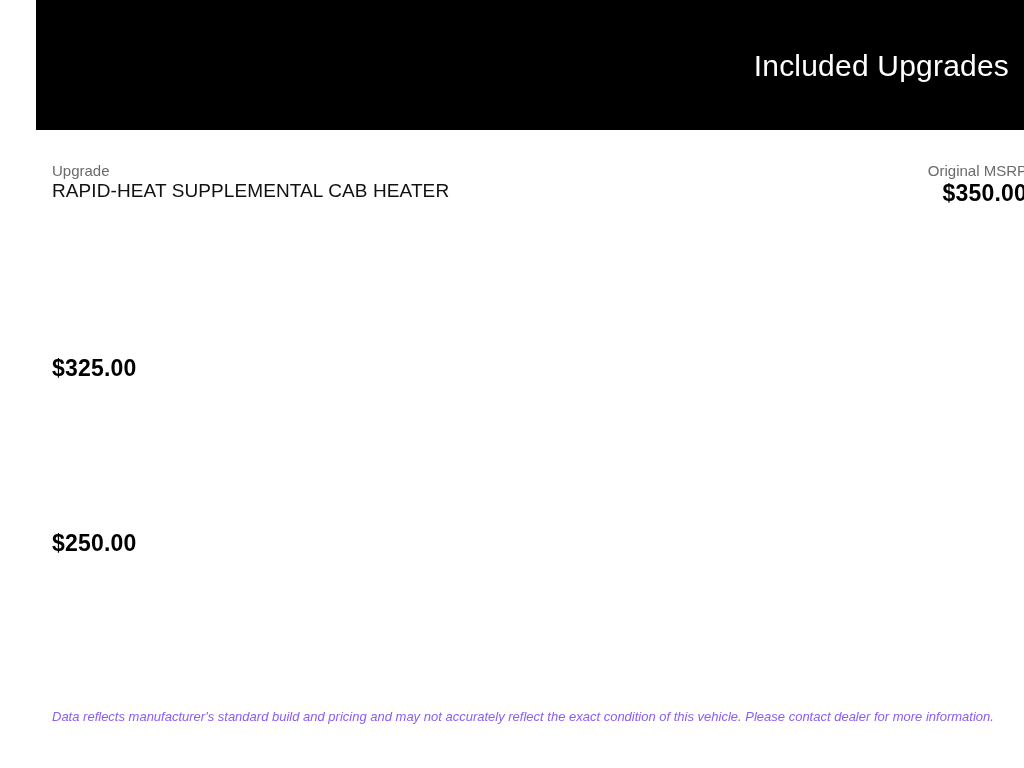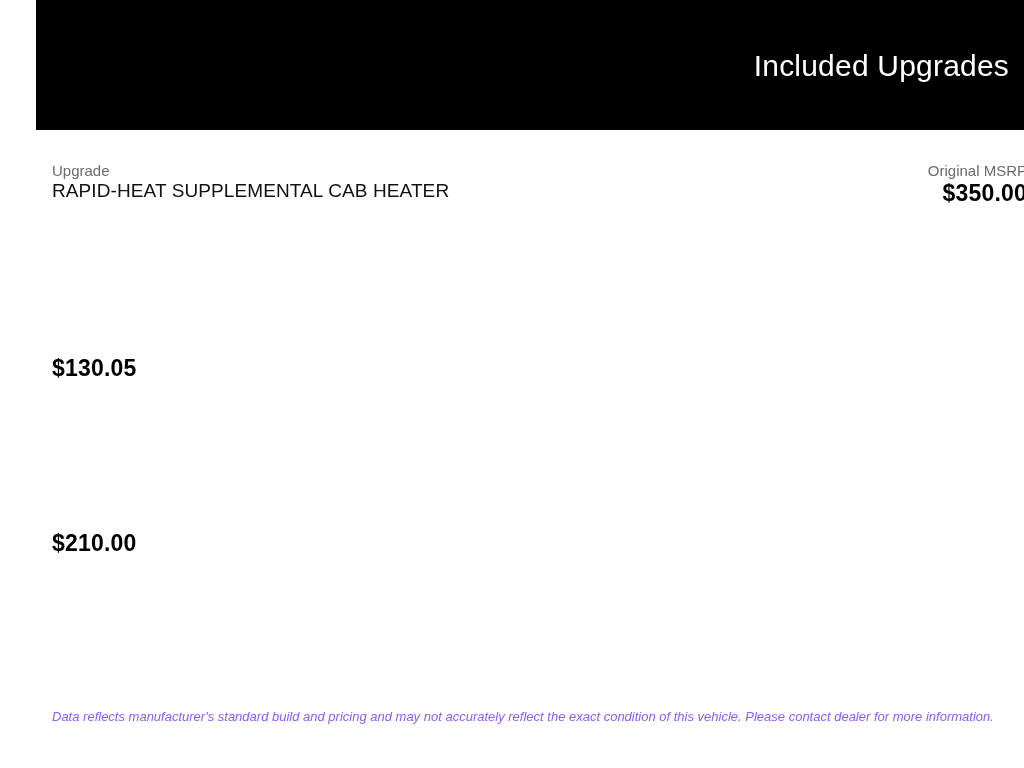--- a/index.html
+++ b/index.html
@@ -89,24 +89,24 @@
       <div>Upgrade</div>
       <div>Original MSRP</div>
     </div>
 
     <div class="upgrade-row">
       <div class="upgrade-name">RAPID-HEAT SUPPLEMENTAL CAB HEATER</div>
       <div class="upgrade-price">$350.00</div>
     </div>
 
     <div class="upgrade-row">
-      <div class="upgrade-price">$130.05</div>
+      <div class="upgrade-price">$325.00</div>
     </div>
 
     <div class="upgrade-row">
-      <div class="upgrade-price">$210.00</div>
+      <div class="upgrade-price">$250.00</div>
     </div>
 
     <div class="disclaimer">Data reflects manufacturer's standard build and pricing and may not accurately reflect the exact condition of this vehicle. Please contact dealer for more information.</div>
 
   </div>
 
 </div>
 
 </body></html>

